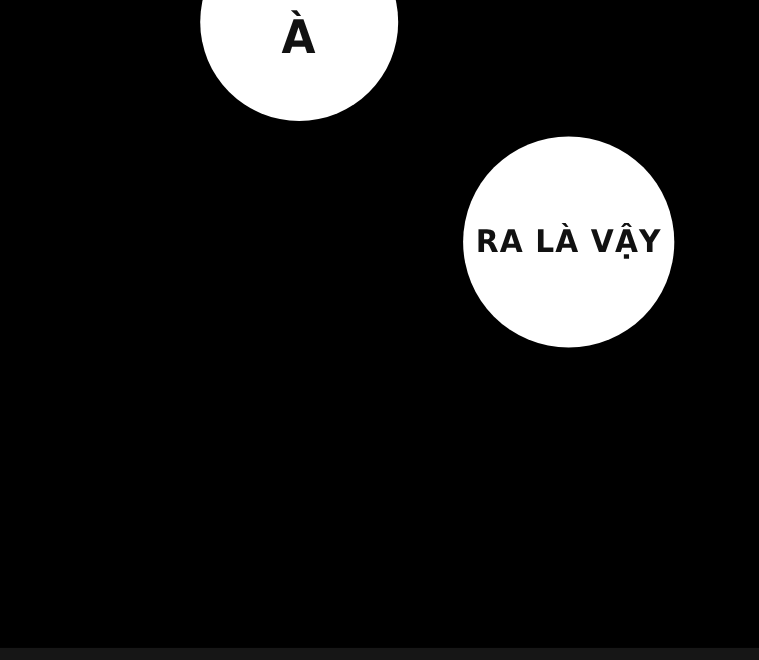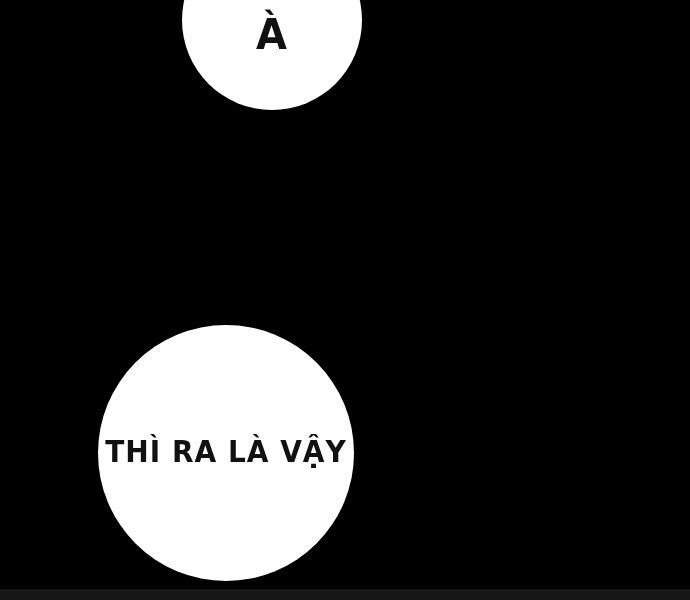--- a/index.html
+++ b/index.html
@@ -79,20 +79,20 @@
 </style>
 </head>
 <body>
 
 <div class="panel">
 
   <div class="bubble bubble-top">
     <span class="bubble-text">À</span>
   </div>
 
+  <div class="bubble bubble-right">
+    <span class="bubble-text">RA LÀ VẬY</span>
+  </div>
 
-  <div class="bubble bubble-bottom">
-    <span class="bubble-text">THÌ RA LÀ VẬY</span>
-  </div>
 
   <div class="panel-divider"></div>
 
 </div>
 
 </body></html>

